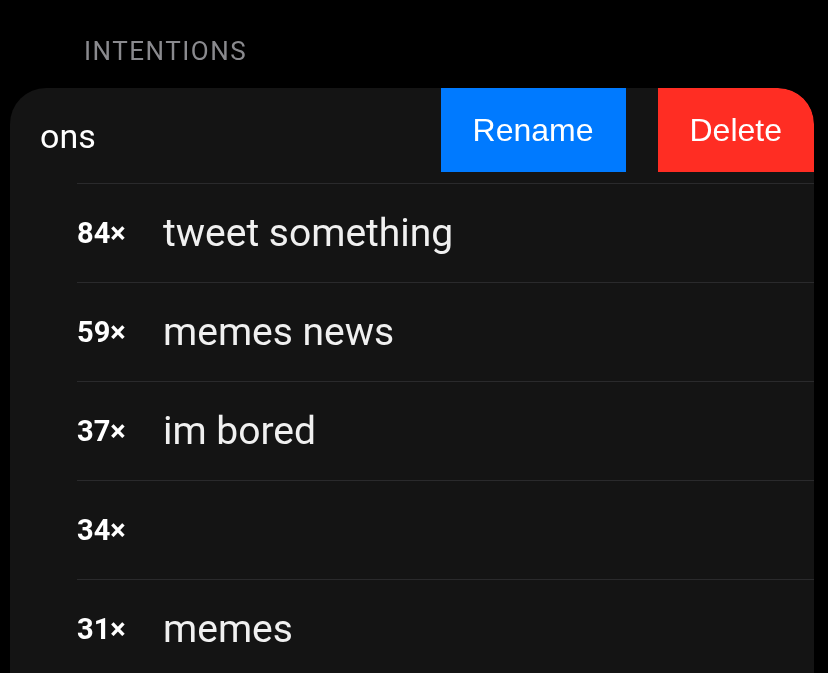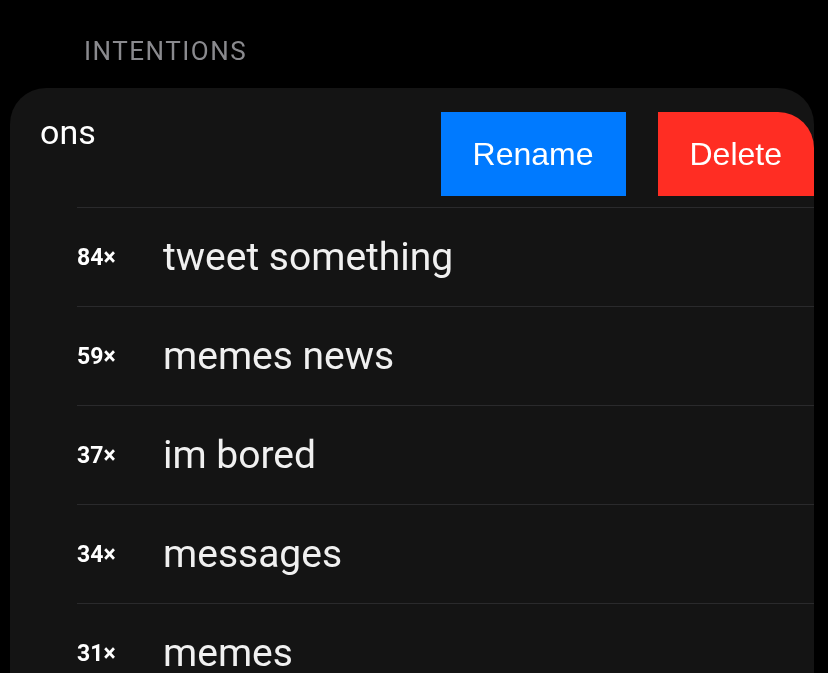--- a/index.html
+++ b/index.html
@@ -35,24 +35,23 @@
       bottom: 0;
       background: #141414;
       border-radius: 36px 36px 0 0;
       overflow: hidden;
     }
 
     .swipe-row {
       position: relative;
       height: 96px;
       display: flex;
-      align-items: flex-start;
+      align-items: center;
       border-bottom: 1px solid #2a2a2c;
       margin-left: 67px;
-      margin-top: 24px;
     }
 
     .swipe-row .truncated-text {
       color: #ffffff;
       font-size: 34px;
       font-weight: 400;
       margin-left: -37px;
     }
 
     .action-buttons {
@@ -94,21 +93,21 @@
       height: 99px;
       display: flex;
       align-items: center;
       border-bottom: 1px solid #2a2a2c;
       gap: 22px;
       cursor: pointer;
     }
 
     .count {
       color: #ffffff;
-      font-size: 23px;
+      font-size: 29px;
       font-weight: 700;
       min-width: 64px;
     }
 
     .label {
       color: #f0f0f0;
       font-size: 39px;
       font-weight: 400;
     }
   </style>
@@ -139,21 +138,20 @@
       <span class="label">memes news</span>
     </div>
 
     <div class="list-item">
       <span class="count">37×</span>
       <span class="label">im bored</span>
     </div>
 
     <div class="list-item">
       <span class="count">34×</span>
-      <span class="label">messages</span>
     </div>
 
     <div class="list-item">
       <span class="count">31×</span>
       <span class="label">memes</span>
     </div>
 
   </div>
 
 </div>

